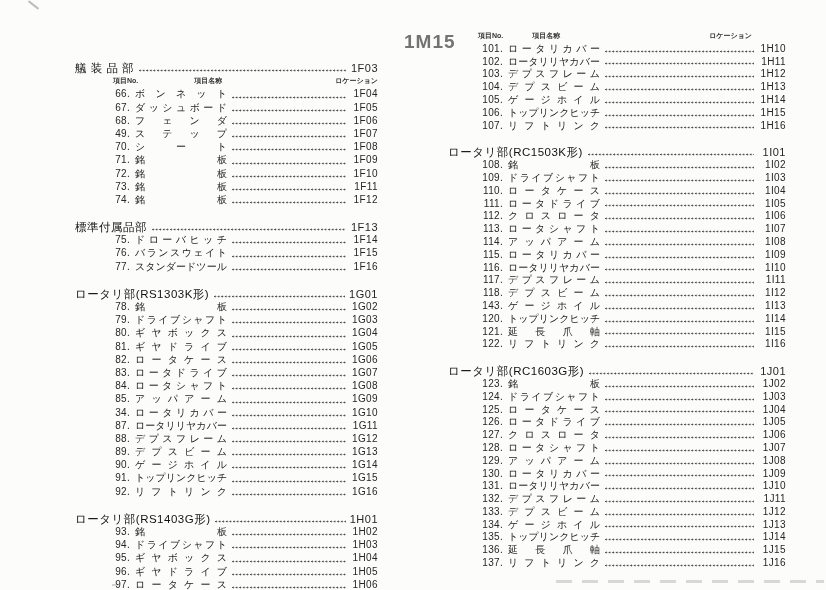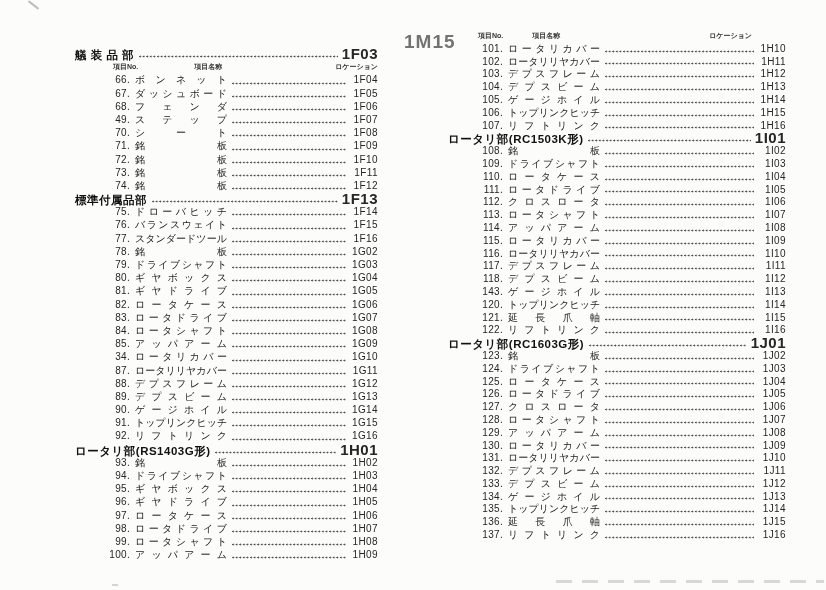--- a/index.html
+++ b/index.html
@@ -26,23 +26,23 @@
     flex:none;width:92px;margin-left:5px;display:flex;justify-content:space-between;
     font-size:10px;white-space:nowrap;color:#232323;
   }
   .leader{
     flex:1;height:3px;align-self:flex-end;margin:0 4px 3px 5px;
     background-image:radial-gradient(circle at 1.2px 1.5px,#515151 0.8px,rgba(0,0,0,0) 1.15px);
     background-size:3.6px 3px;background-repeat:repeat-x;background-position:0 0;
   }
   .loc{flex:none;min-width:28px;text-align:right;font-size:10px;letter-spacing:0.4px;white-space:nowrap;color:#262626;}
 
-  .section{font-weight:bold;color:#111;}
+  .section{font-weight:normal;color:#111;margin-top:14px;}
   .section .label{flex:none;font-size:11.5px;letter-spacing:0.5px;white-space:nowrap;}
-  .section .loc{font-size:15px;letter-spacing:0.5px;}
+  .section .loc{font-size:11px;letter-spacing:0.5px;}
 
   .colheader{font-size:7px;color:#333;font-weight:bold;}
   .col-left .ch-no{margin-left:38px;}
   .col-left .ch-name{margin-left:56px;}
   .col-left .ch-loc{margin-left:auto;margin-right:0;}
   .col-right .ch-no{margin-left:30px;}
   .col-right .ch-name{margin-left:29px;}
   .col-right .ch-loc{margin-left:auto;margin-right:34px;}
 
   
@@ -210,20 +210,25 @@
           <span>ダ</span>
           <span>ー</span>
           <span>ド</span>
           <span>ツ</span>
           <span>ー</span>
           <span>ル</span>
         </span>
         <div class="leader"></div>
         <span class="loc">1F16</span>
       </div>
+      <div class="row section">
+        <span class="label">ロータリ部(RS1303K形)</span>
+        <div class="leader"></div>
+        <span class="loc">1G01</span>
+      </div>
       <div class="row item">
         <span class="num">78.</span>
         <span class="name">
           <span>銘</span>
           <span>板</span>
         </span>
         <div class="leader"></div>
         <span class="loc">1G02</span>
       </div>
       <div class="row item">

